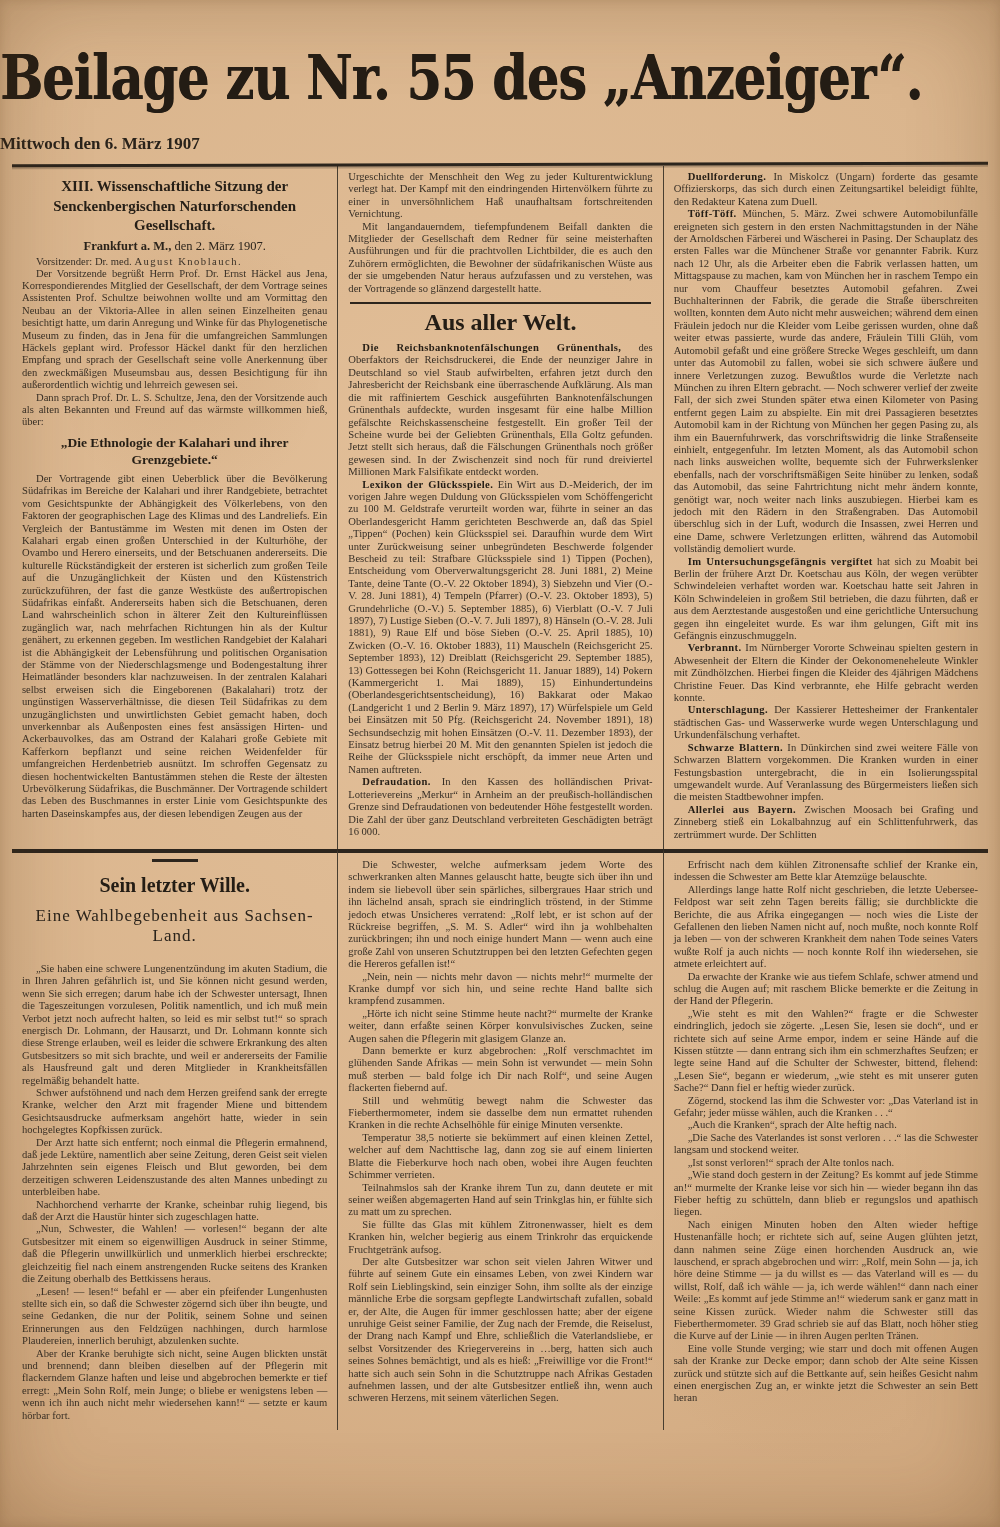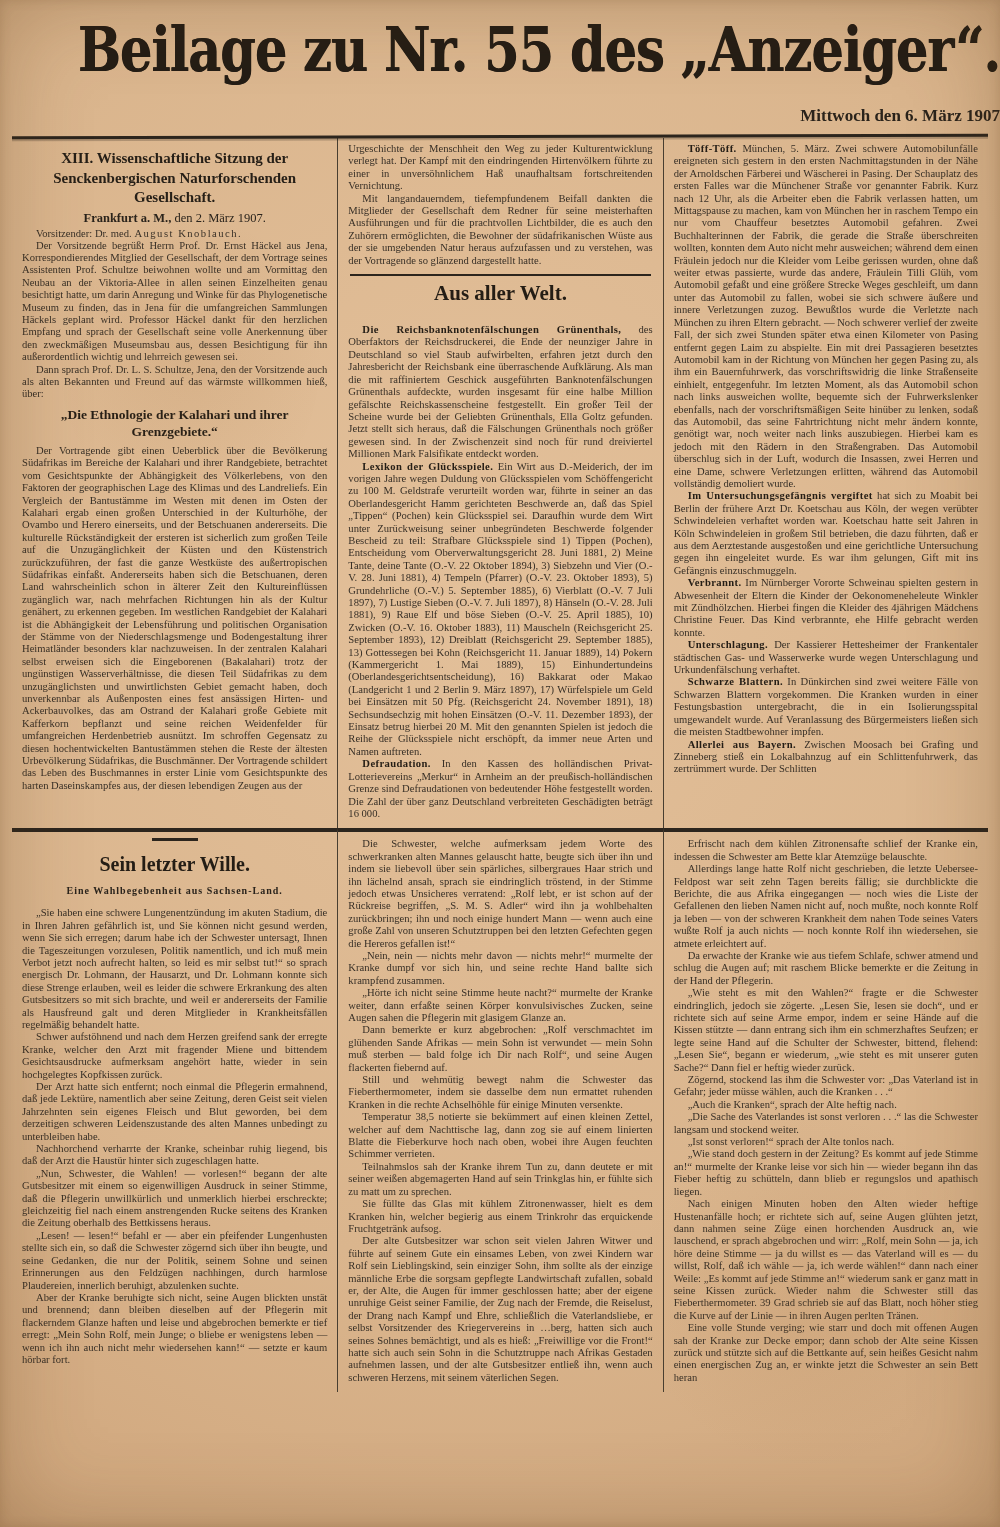--- a/index.html
+++ b/index.html
@@ -19,21 +19,21 @@
   .page::after {
     content: "";
     position: absolute; inset: 0;
     pointer-events: none;
     box-shadow: inset 0 0 90px rgba(90, 55, 20, 0.30), inset 0 0 12px rgba(90, 55, 20, 0.18);
   }
   .stain {
     position: absolute; pointer-events: none; border-radius: 50%;
     background: radial-gradient(circle, rgba(150,100,50,0.10) 0%, rgba(150,100,50,0) 70%);
   }
-  .masthead { text-align: right; padding-top: 12px; }
+  .masthead { text-align: left; padding-top: 40px; }
   .masthead h1 {
     margin: 0;
     font-family: "DejaVu Serif", serif;
     font-weight: bold;
     font-size: 51px;
     letter-spacing: -1px;
     color: #241d15;
     transform: scaleY(1.22);
     transform-origin: top center;
     text-shadow: 0.6px 0.6px 0 #241d15;
@@ -79,38 +79,38 @@
   .para .lead { color: #241d15; letter-spacing: 0.4px; }
   .continuation .para:first-child { text-indent: 0; }
   .sub-head {
     margin: 5px 2px 4px 2px;
     font-size: 13.5px; font-weight: bold;
     text-align: center; line-height: 1.3;
     color: #241d15;
   }
   .section-rule { height: 2px; background: #2c251d; margin: 7px 2px 5px 2px; }
   .section-head {
-    margin: 2px 0 18px 0;
-    font-size: 21px; font-weight: bold;
+    margin: 2px 0 6px 0;
+    font-size: 24px; font-weight: bold;
     text-align: center; color: #241d15;
   }
   .feuilleton-head {
     margin: 8px 0 5px 0;
     font-size: 25px; font-weight: bold;
     text-align: center; color: #241d15;
   }
   .head-dash { width: 46px; height: 3px; background: #2c251d; margin: 0 auto 12px auto; }
   .story-title {
     margin: 2px 0 9px 0;
     font-size: 20px; font-weight: bold;
     text-align: center; color: #241d15;
   }
   .story-subtitle {
-    font-size: 10px; text-align: center;
-    letter-spacing: 1px; margin-bottom: 11px; color: #2a231b; font-weight: bold;
+    font-size: 17px; text-align: center;
+    letter-spacing: 1px; margin-bottom: 17px; color: #2a231b;
   }
 </style>
 </head>
 <body>
 
 <div class="page">
   <div class="stain" style="left:60px; top:200px; width:260px; height:320px;"></div>
   <div class="stain" style="left:640px; top:1100px; width:340px; height:380px;"></div>
 
   <header class="masthead">
@@ -149,20 +149,21 @@
 
       <p class="para"><b class="lead">Die Reichsbanknotenfälschungen Grünenthals,</b> <span>des Oberfaktors der Reichsdruckerei, die Ende der neunziger Jahre in Deutschland so viel Staub aufwirbelten, erfahren jetzt durch den Jahresbericht der Reichsbank eine überraschende Aufklärung. Als man die mit raffiniertem Geschick ausgeführten Banknotenfälschungen Grünenthals aufdeckte, wurden insgesamt für eine halbe Million gefälschte Reichskassenscheine festgestellt. Ein großer Teil der Scheine wurde bei der Geliebten Grünenthals, Ella Goltz gefunden. Jetzt stellt sich heraus, daß die Fälschungen Grünenthals noch größer gewesen sind. In der Zwischenzeit sind noch für rund dreiviertel Millionen Mark Falsifikate entdeckt worden.</span></p>
           <p class="para"><b class="lead">Lexikon der Glücksspiele.</b> <span>Ein Wirt aus D.-Meiderich, der im vorigen Jahre wegen Duldung von Glücksspielen vom Schöffengericht zu 100 M. Geldstrafe verurteilt worden war, führte in seiner an das Oberlandesgericht Hamm gerichteten Beschwerde an, daß das Spiel „Tippen“ (Pochen) kein Glücksspiel sei. Daraufhin wurde dem Wirt unter Zurückweisung seiner unbegründeten Beschwerde folgender Bescheid zu teil: Strafbare Glücksspiele sind 1) Tippen (Pochen), Entscheidung vom Oberverwaltungsgericht 28. Juni 1881, 2) Meine Tante, deine Tante (O.-V. 22 Oktober 1894), 3) Siebzehn und Vier (O.-V. 28. Juni 1881), 4) Tempeln (Pfarrer) (O.-V. 23. Oktober 1893), 5) Grundehrliche (O.-V.) 5. September 1885), 6) Vierblatt (O.-V. 7 Juli 1897), 7) Lustige Sieben (O.-V. 7. Juli 1897), 8) Hänseln (O.-V. 28. Juli 1881), 9) Raue Elf und böse Sieben (O.-V. 25. April 1885), 10) Zwicken (O.-V. 16. Oktober 1883), 11) Mauscheln (Reichsgericht 25. September 1893), 12) Dreiblatt (Reichsgericht 29. September 1885), 13) Gottessegen bei Kohn (Reichsgericht 11. Januar 1889), 14) Pokern (Kammergericht 1. Mai 1889), 15) Einhundertundeins (Oberlandesgerichtsentscheidung), 16) Bakkarat oder Makao (Landgericht 1 und 2 Berlin 9. März 1897), 17) Würfelspiele um Geld bei Einsätzen mit 50 Pfg. (Reichsgericht 24. November 1891), 18) Sechsundsechzig mit hohen Einsätzen (O.-V. 11. Dezember 1893), der Einsatz betrug hierbei 20 M. Mit den genannten Spielen ist jedoch die Reihe der Glücksspiele nicht erschöpft, da immer neue Arten und Namen auftreten.</span></p>
           <p class="para"><b class="lead">Defraudation.</b> <span>In den Kassen des holländischen Privat-Lotterievereins „Merkur“ in Arnheim an der preußisch-holländischen Grenze sind Defraudationen von bedeutender Höhe festgestellt worden. Die Zahl der über ganz Deutschland verbreiteten Geschädigten beträgt 16 000.</span></p>
         </div>
     </section>
 
     <section class="col">
       <div>
 
+      <p class="para"><b class="lead">Duellforderung.</b> <span>In Miskolcz (Ungarn) forderte das gesamte Offizierskorps, das sich durch einen Zeitungsartikel beleidigt fühlte, den Redakteur Katena zum Duell.</span></p>
           <p class="para"><b class="lead">Töff-Töff.</b> <span>München, 5. März. Zwei schwere Automobilunfälle ereigneten sich gestern in den ersten Nachmittagstunden in der Nähe der Arnoldschen Färberei und Wäscherei in Pasing. Der Schauplatz des ersten Falles war die Münchener Straße vor genannter Fabrik. Kurz nach 12 Uhr, als die Arbeiter eben die Fabrik verlassen hatten, um Mittagspause zu machen, kam von München her in raschem Tempo ein nur vom Chauffeur besetztes Automobil gefahren. Zwei Buchhalterinnen der Fabrik, die gerade die Straße überschreiten wollten, konnten dem Auto nicht mehr ausweichen; während dem einen Fräulein jedoch nur die Kleider vom Leibe gerissen wurden, ohne daß weiter etwas passierte, wurde das andere, Fräulein Tilli Glüh, vom Automobil gefaßt und eine größere Strecke Weges geschleift, um dann unter das Automobil zu fallen, wobei sie sich schwere äußere und innere Verletzungen zuzog. Bewußtlos wurde die Verletzte nach München zu ihren Eltern gebracht. — Noch schwerer verlief der zweite Fall, der sich zwei Stunden später etwa einen Kilometer von Pasing entfernt gegen Laim zu abspielte. Ein mit drei Passagieren besetztes Automobil kam in der Richtung von München her gegen Pasing zu, als ihm ein Bauernfuhrwerk, das vorschriftswidrig die linke Straßenseite einhielt, entgegenfuhr. Im letzten Moment, als das Automobil schon nach links ausweichen wollte, bequemte sich der Fuhrwerkslenker ebenfalls, nach der vorschriftsmäßigen Seite hinüber zu lenken, sodaß das Automobil, das seine Fahrtrichtung nicht mehr ändern konnte, genötigt war, noch weiter nach links auszubiegen. Hierbei kam es jedoch mit den Rädern in den Straßengraben. Das Automobil überschlug sich in der Luft, wodurch die Insassen, zwei Herren und eine Dame, schwere Verletzungen erlitten, während das Automobil vollständig demoliert wurde.</span></p>
           <p class="para"><b class="lead">Im Untersuchungsgefängnis vergiftet</b> <span>hat sich zu Moabit bei Berlin der frühere Arzt Dr. Koetschau aus Köln, der wegen verübter Schwindeleien verhaftet worden war. Koetschau hatte seit Jahren in Köln Schwindeleien in großem Stil betrieben, die dazu führten, daß er aus dem Aerztestande ausgestoßen und eine gerichtliche Untersuchung gegen ihn eingeleitet wurde. Es war ihm gelungen, Gift mit ins Gefängnis einzuschmuggeln.</span></p>
           <p class="para"><b class="lead">Verbrannt.</b> <span>Im Nürnberger Vororte Schweinau spielten gestern in Abwesenheit der Eltern die Kinder der Oekonomeneheleute Winkler mit Zündhölzchen. Hierbei fingen die Kleider des 4jährigen Mädchens Christine Feuer. Das Kind verbrannte, ehe Hilfe gebracht werden konnte.</span></p>
           <p class="para"><b class="lead">Unterschlagung.</b> <span>Der Kassierer Hettesheimer der Frankentaler städtischen Gas- und Wasserwerke wurde wegen Unterschlagung und Urkundenfälschung verhaftet.</span></p>
           <p class="para"><b class="lead">Schwarze Blattern.</b> <span>In Dünkirchen sind zwei weitere Fälle von Schwarzen Blattern vorgekommen. Die Kranken wurden in einer Festungsbastion untergebracht, die in ein Isolierungsspital umgewandelt wurde. Auf Veranlassung des Bürgermeisters ließen sich die meisten Stadtbewohner impfen.</span></p>
           <p class="para"><b class="lead">Allerlei aus Bayern.</b> <span>Zwischen Moosach bei Grafing und Zinneberg stieß ein Lokalbahnzug auf ein Schlittenfuhrwerk, das zertrümmert wurde. Der Schlitten</span></p>
         </div>
     </section>
 
   </main>

